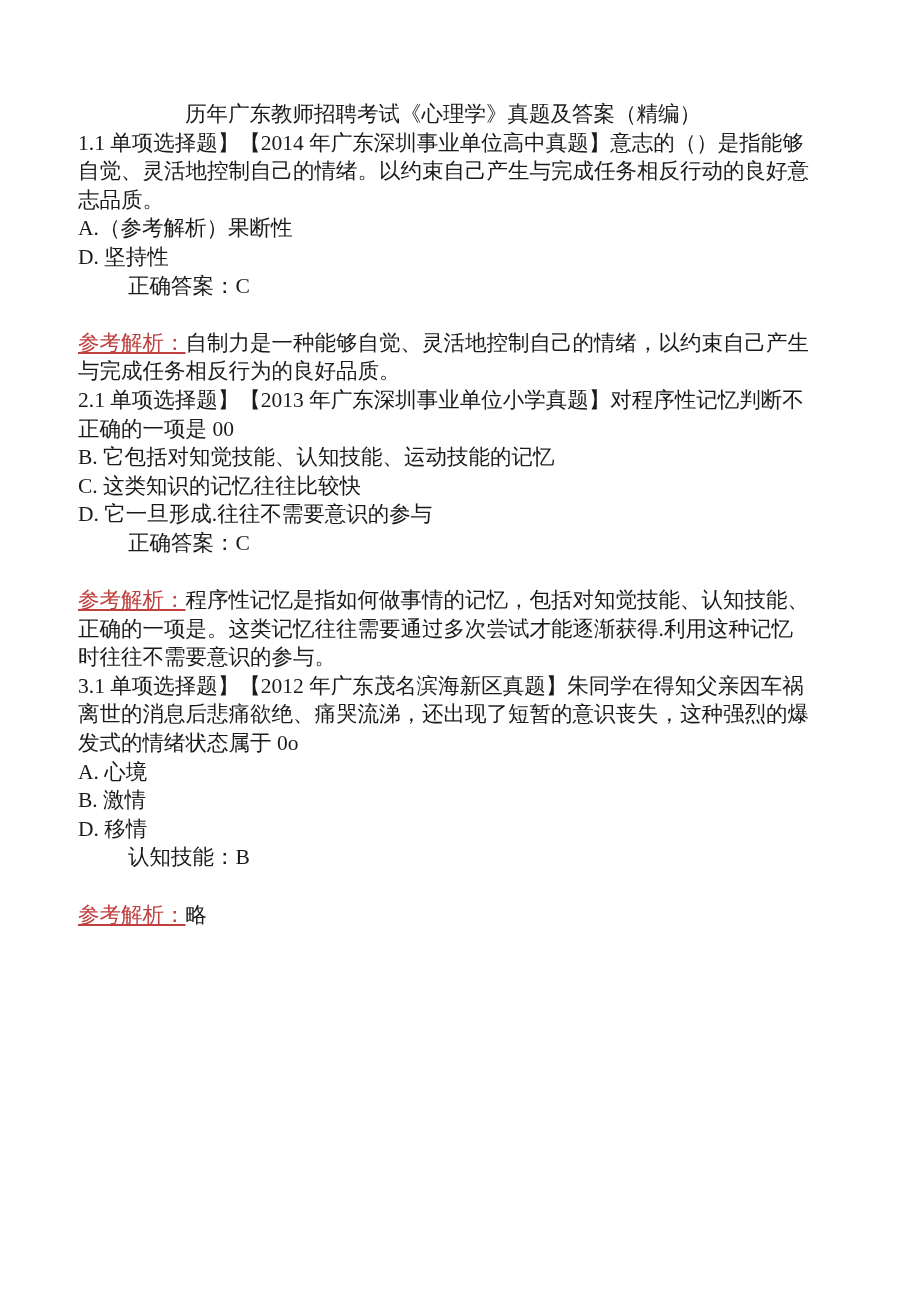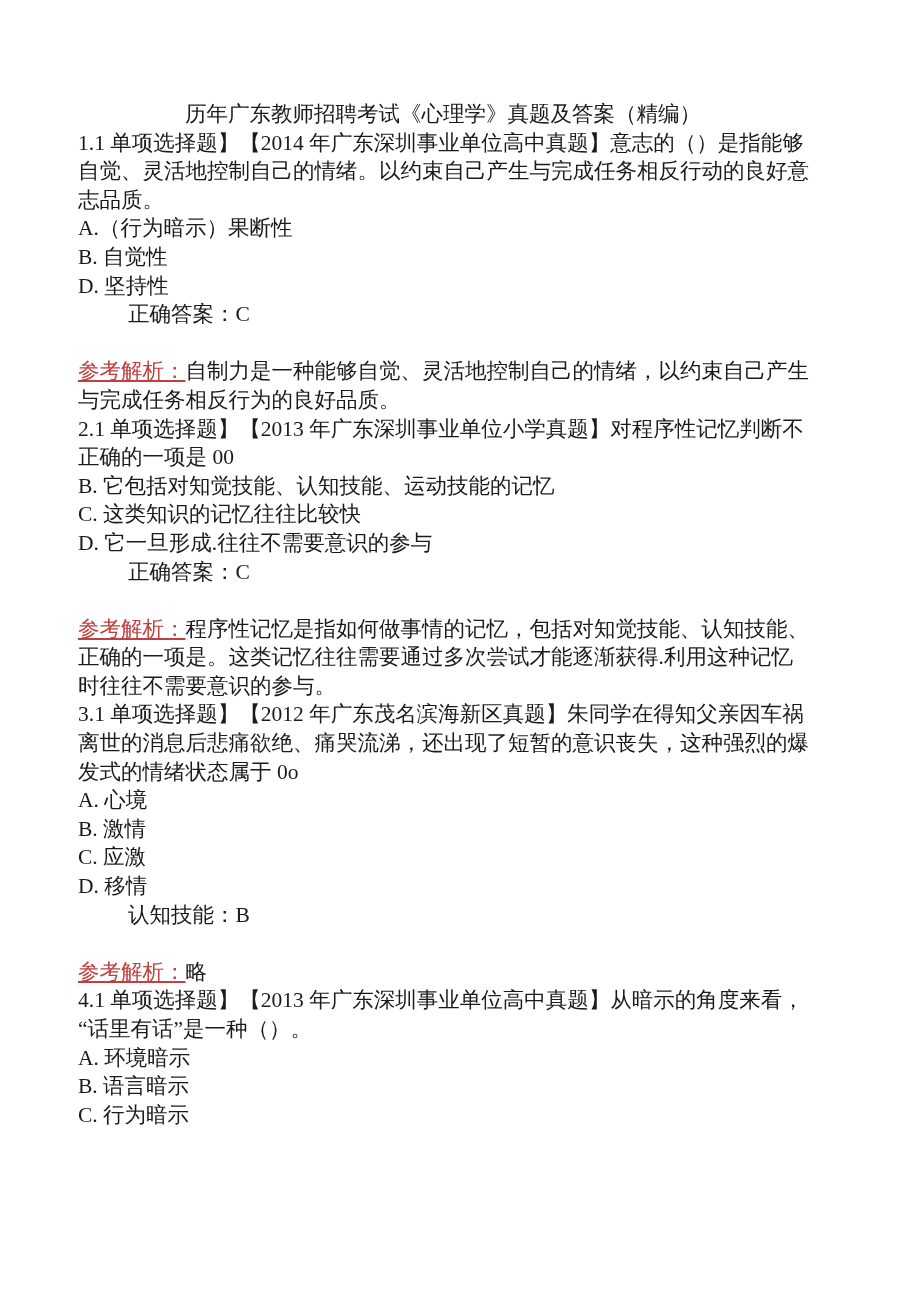--- a/index.html
+++ b/index.html
@@ -43,22 +43,21 @@
 <body style="--accent: #c04040; background: rgb(255, 255, 255); color: rgb(26, 26, 26);">
 
 <div class="doc">
 
   <div class="title-line">历年广东教师招聘考试《心理学》真题及答案（精编）</div>
 
   <section>
     <div class="line">1.1 单项选择题】【2014 年广东深圳事业单位高中真题】意志的（）是指能够</div>
     <div class="line">自觉、灵活地控制自己的情绪。以约束自己产生与完成任务相反行动的良好意</div>
     <div class="line">志品质。</div>
-    <div class="line">A.（行为暗示）果断性</div>
-    <div class="line">B. 自觉性</div>
+    <div class="line">A.（参考解析）果断性</div>
     <div class="line">D. 坚持性</div>
     <div class="line answer-line">正确答案：C</div>
     <div class="blank-line"></div>
     <div class="line"><span class="analysis-label">参考解析：</span><span>自制力是一种能够自觉、灵活地控制自己的情绪，以约束自己产生</span></div>
     <div class="line">与完成任务相反行为的良好品质。</div>
   </section>
 
   <section>
     <div class="line">2.1 单项选择题】【2013 年广东深圳事业单位小学真题】对程序性记忆判断不</div>
     <div class="line">正确的一项是 00</div>
@@ -71,28 +70,20 @@
     <div class="line">正确的一项是。这类记忆往往需要通过多次尝试才能逐渐获得.利用这种记忆</div>
     <div class="line">时往往不需要意识的参与。</div>
   </section>
 
   <section>
     <div class="line">3.1 单项选择题】【2012 年广东茂名滨海新区真题】朱同学在得知父亲因车祸</div>
     <div class="line">离世的消息后悲痛欲绝、痛哭流涕，还出现了短暂的意识丧失，这种强烈的爆</div>
     <div class="line">发式的情绪状态属于 0o</div>
     <div class="line">A. 心境</div>
     <div class="line">B. 激情</div>
-    <div class="line">C. 应激</div>
     <div class="line">D. 移情</div>
     <div class="line answer-line">认知技能：B</div>
     <div class="blank-line"></div>
     <div class="line"><span class="analysis-label">参考解析：</span><span>略</span></div>
   </section>
 
-  <section>
-    <div class="line">4.1 单项选择题】【2013 年广东深圳事业单位高中真题】从暗示的角度来看，</div>
-    <div class="line">“话里有话”是一种（）。</div>
-    <div class="line">A. 环境暗示</div>
-    <div class="line">B. 语言暗示</div>
-    <div class="line">C. 行为暗示</div>
-  </section>
 
 </div>
 
 </body></html>

